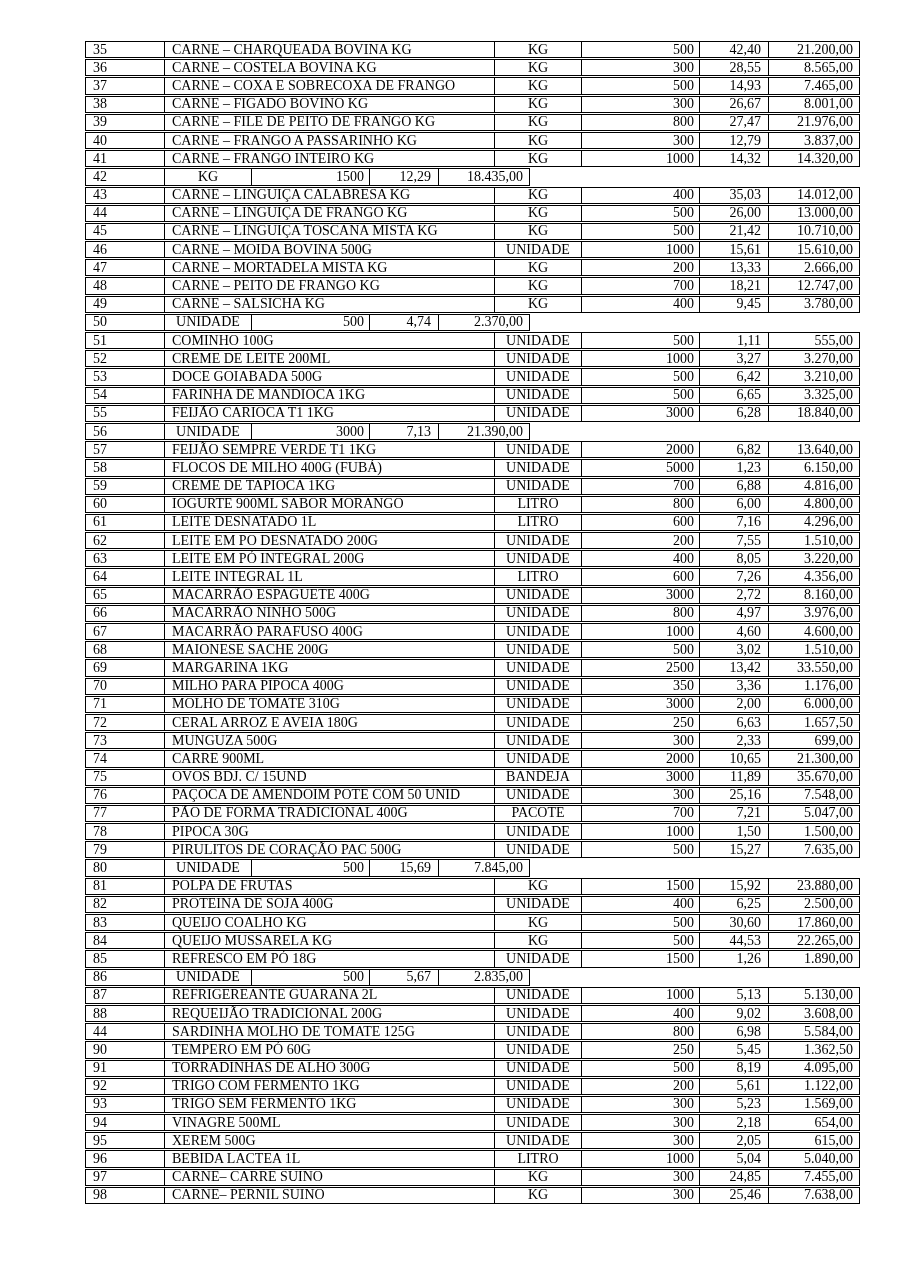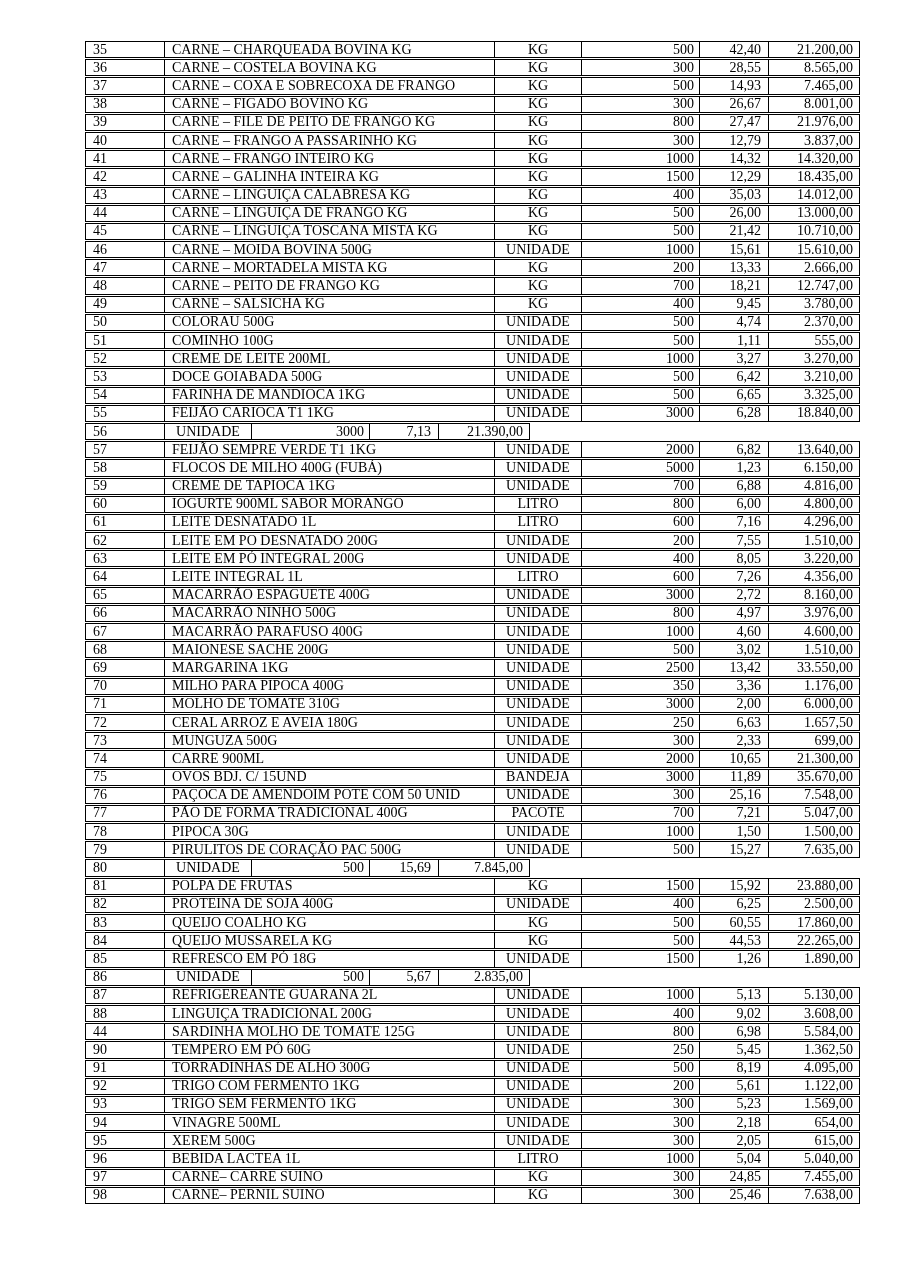--- a/index.html
+++ b/index.html
@@ -113,21 +113,20 @@
     <div class="cell c-num">41</div>
     <div class="cell c-desc">CARNE – FRANGO INTEIRO KG</div>
     <div class="cell c-unit">KG</div>
     <div class="cell c-qty">1000</div>
     <div class="cell c-price">14,32</div>
     <div class="cell c-total">14.320,00</div>
   </div>
 
   <div class="row">
     <div class="cell c-num">42</div>
-    <div class="cell c-desc">CARNE – GALINHA INTEIRA KG</div>
     <div class="cell c-unit">KG</div>
     <div class="cell c-qty">1500</div>
     <div class="cell c-price">12,29</div>
     <div class="cell c-total">18.435,00</div>
   </div>
 
   <div class="row">
     <div class="cell c-num">43</div>
     <div class="cell c-desc">CARNE – LINGUIÇA CALABRESA KG</div>
     <div class="cell c-unit">KG</div>
@@ -185,21 +184,20 @@
     <div class="cell c-num">49</div>
     <div class="cell c-desc">CARNE – SALSICHA KG</div>
     <div class="cell c-unit">KG</div>
     <div class="cell c-qty">400</div>
     <div class="cell c-price">9,45</div>
     <div class="cell c-total">3.780,00</div>
   </div>
 
   <div class="row">
     <div class="cell c-num">50</div>
-    <div class="cell c-desc">COLORAU 500G</div>
     <div class="cell c-unit">UNIDADE</div>
     <div class="cell c-qty">500</div>
     <div class="cell c-price">4,74</div>
     <div class="cell c-total">2.370,00</div>
   </div>
 
   <div class="row">
     <div class="cell c-num">51</div>
     <div class="cell c-desc">COMINHO 100G</div>
     <div class="cell c-unit">UNIDADE</div>
@@ -483,21 +481,21 @@
     <div class="cell c-qty">400</div>
     <div class="cell c-price">6,25</div>
     <div class="cell c-total">2.500,00</div>
   </div>
 
   <div class="row">
     <div class="cell c-num">83</div>
     <div class="cell c-desc">QUEIJO COALHO KG</div>
     <div class="cell c-unit">KG</div>
     <div class="cell c-qty">500</div>
-    <div class="cell c-price">60,55</div>
+    <div class="cell c-price">30,60</div>
     <div class="cell c-total">17.860,00</div>
   </div>
 
   <div class="row">
     <div class="cell c-num">84</div>
     <div class="cell c-desc">QUEIJO MUSSARELA KG</div>
     <div class="cell c-unit">KG</div>
     <div class="cell c-qty">500</div>
     <div class="cell c-price">44,53</div>
     <div class="cell c-total">22.265,00</div>
@@ -524,21 +522,21 @@
     <div class="cell c-num">87</div>
     <div class="cell c-desc">REFRIGEREANTE GUARANA 2L</div>
     <div class="cell c-unit">UNIDADE</div>
     <div class="cell c-qty">1000</div>
     <div class="cell c-price">5,13</div>
     <div class="cell c-total">5.130,00</div>
   </div>
 
   <div class="row">
     <div class="cell c-num">88</div>
-    <div class="cell c-desc">LINGUIÇA TRADICIONAL 200G</div>
+    <div class="cell c-desc">REQUEIJÃO TRADICIONAL 200G</div>
     <div class="cell c-unit">UNIDADE</div>
     <div class="cell c-qty">400</div>
     <div class="cell c-price">9,02</div>
     <div class="cell c-total">3.608,00</div>
   </div>
 
   <div class="row">
     <div class="cell c-num">44</div>
     <div class="cell c-desc">SARDINHA MOLHO DE TOMATE 125G</div>
     <div class="cell c-unit">UNIDADE</div>

